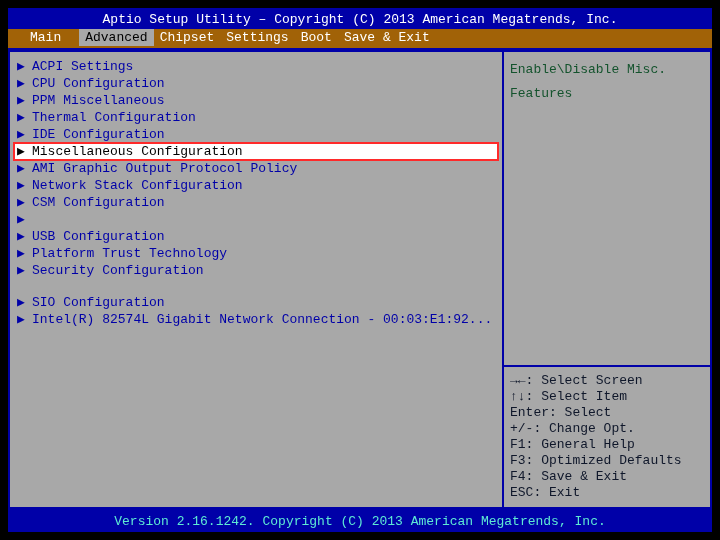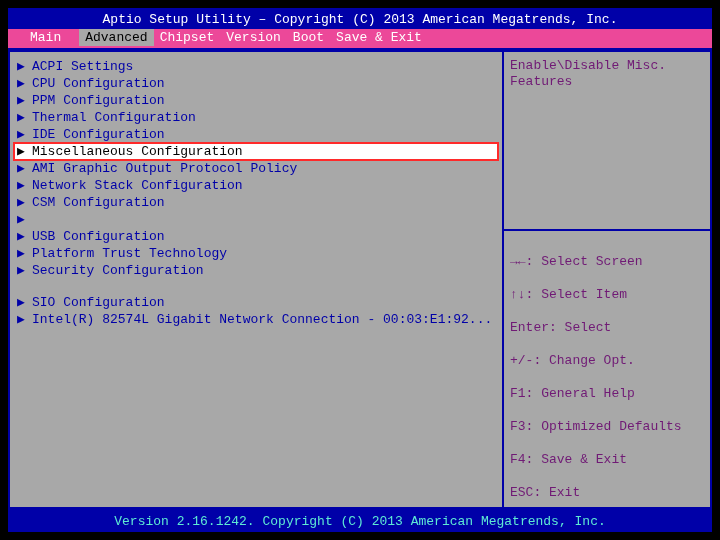--- a/index.html
+++ b/index.html
@@ -19,21 +19,21 @@
     border: 8px solid #000;
   }
   .titlebar {
     background: #0000a8;
     color: #fff;
     text-align: center;
     padding: 4px 0 2px 0;
     font-size: 13px;
   }
   .menubar {
-    background: #ec4899;
+    background: #a16207;
     color: #fff;
     display: flex;
     gap: 0;
     padding: 0 8px 2px 16px;
     font-size: 13px;
   }
   .menuitem {
     padding: 1px 6px;
     cursor: pointer;
   }
@@ -83,29 +83,28 @@
   .menu-row.selected {
     background: #fff;
     color: #000;
   }
   .menu-row.highlighted {
     outline: 2px solid #ff2a2a;
     outline-offset: -1px;
   }
   .spacer { height: 15px; }
   .help-text {
-    color: #701a75;
-    line-height: 16px;
+    color: #14532d;
+    line-height: 24px;
   }
   .help-fill { flex: 1; }
   .keyhelp {
-    color: #701a75;
+    color: #0f172a;
     line-height: 16px;
     white-space: pre;
-    margin-top: 17px;
   }
   .footer {
     background: #0000a8;
     color: #5eead4;
     text-align: center;
     padding: 3px 0;
     font-size: 13px;
   }
 </style>
 </head>
@@ -114,38 +113,38 @@
 <div class="screen">
 
   <div class="titlebar">
     <span>Aptio Setup Utility – Copyright (C) 2013 American Megatrends, Inc.</span>
   </div>
 
   <div class="menubar" id="menubar">
       <div class="menuitem">Main</div>
       <div class="menuitem selected">Advanced</div>
       <div class="menuitem">Chipset</div>
-      <div class="menuitem">Version</div>
+      <div class="menuitem">Settings</div>
       <div class="menuitem">Boot</div>
       <div class="menuitem">Save &amp; Exit</div>
     </div>
 
   <div class="workarea">
     <div class="left-pane" id="leftpane">
         <div class="menu-row">
           <span class="tri">▶</span>
           <span>ACPI Settings</span>
         </div>
         <div class="menu-row">
           <span class="tri">▶</span>
           <span>CPU Configuration</span>
         </div>
         <div class="menu-row">
           <span class="tri">▶</span>
-          <span>PPM Configuration</span>
+          <span>PPM Miscellaneous</span>
         </div>
         <div class="menu-row">
           <span class="tri">▶</span>
           <span>Thermal Configuration</span>
         </div>
         <div class="menu-row">
           <span class="tri">▶</span>
           <span>IDE Configuration</span>
         </div>
         <div class="menu-row selected highlighted">

